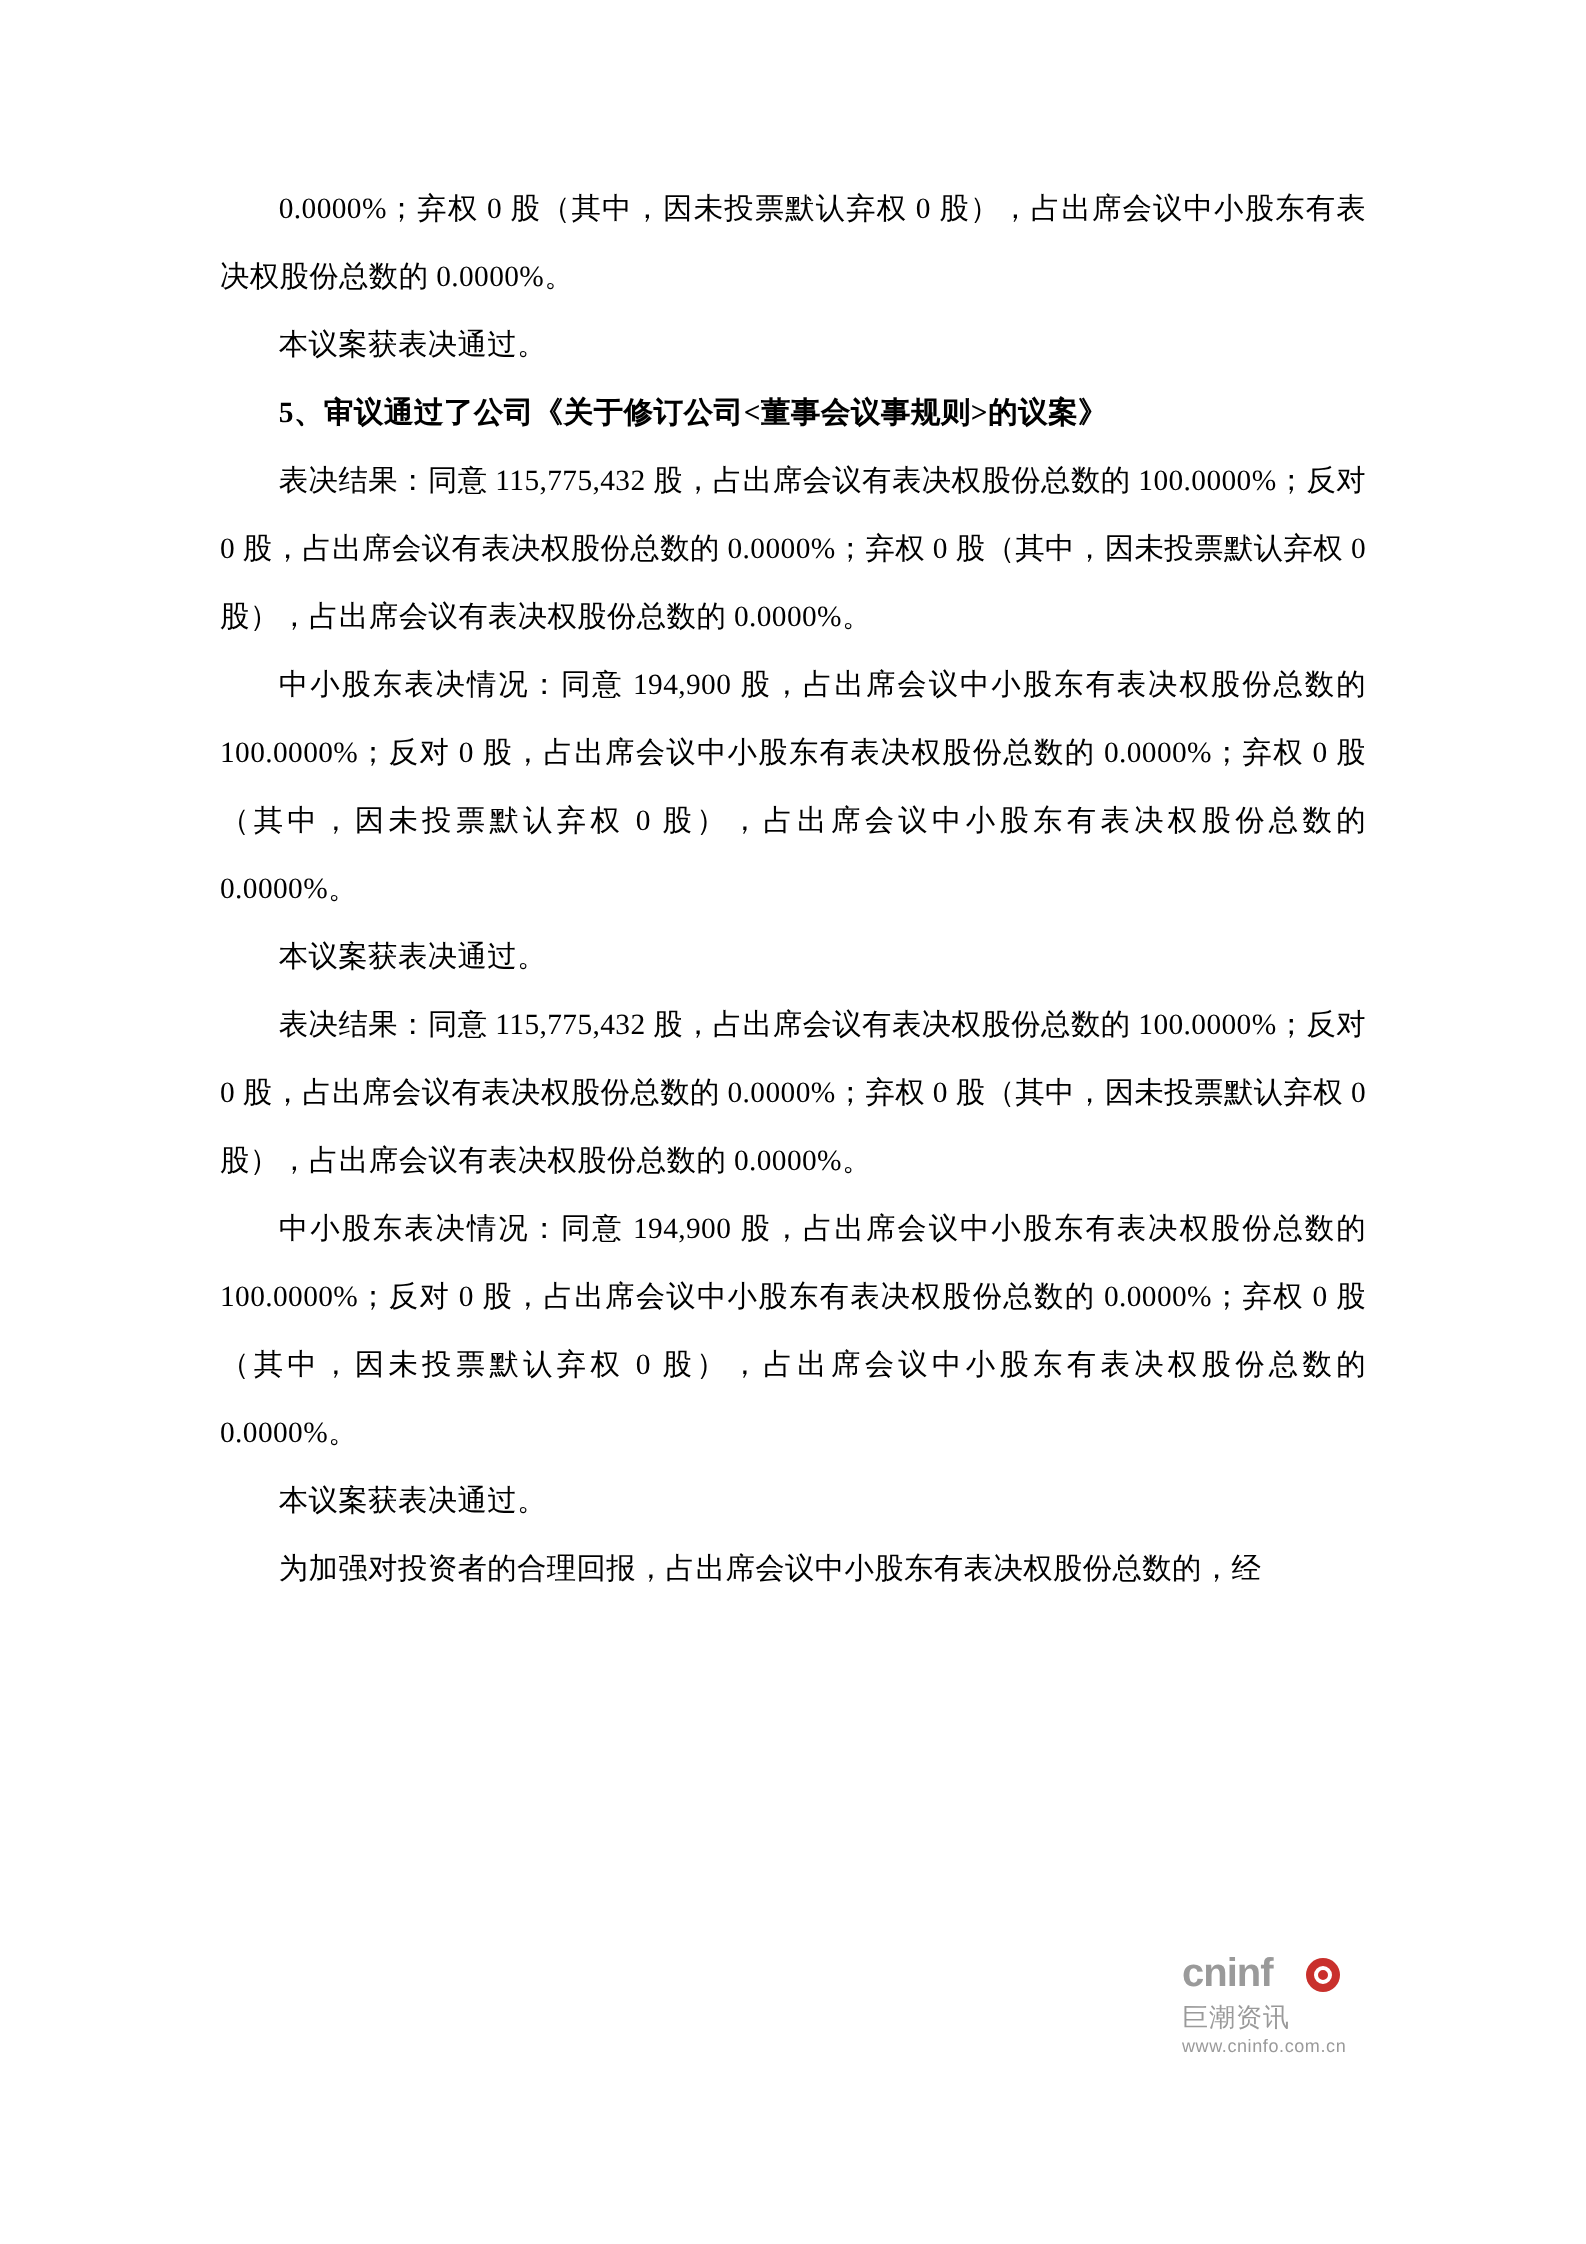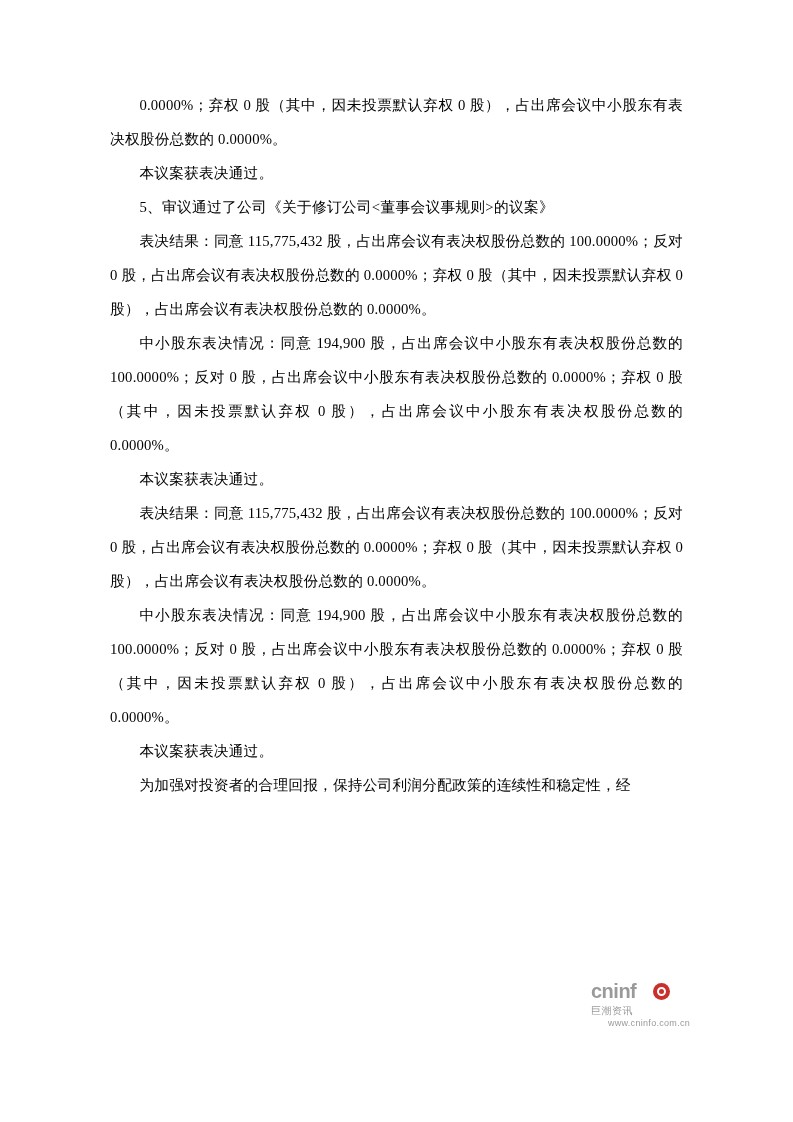--- a/index.html
+++ b/index.html
@@ -32,21 +32,21 @@
     font-size: 14.7px;
     line-height: 34px;
     text-align: justify;
     text-justify: inter-ideograph;
     letter-spacing: 0.2px;
   }
   p.indent {
     text-indent: 2em;
   }
   p.heading {
-    font-weight: normal;
+    font-weight: bold;
     text-indent: 2em;
     letter-spacing: 0.3px;
   }
   .watermark {
     position: absolute;
     right: 86px;
     bottom: 36px;
     width: 116px;
     text-align: left;
     user-select: none;
@@ -77,48 +77,47 @@
     left: 4px;
     top: 4px;
     width: 9px;
     height: 9px;
     border-radius: 50%;
     border: 2px solid #ffffff;
     box-sizing: border-box;
   }
   .wm-sub {
     font-family: "Liberation Sans", sans-serif;
-    font-size: 10px;
+    font-size: 13px;
     color: #9a9a9a;
     letter-spacing: 0.5px;
     margin-top: 1px;
   }
   .wm-sub2 {
     font-family: "Liberation Sans", sans-serif;
     font-size: 9px;
     color: #9a9a9a;
     letter-spacing: 0.3px;
-    text-align: center;
   }
 </style>
 </head>
 <body>
 
 <div class="page">
   <div class="doc-body">
     <p class="indent">0.0000%；弃权 0 股（其中，因未投票默认弃权 0 股），占出席会议中小股东有表决权股份总数的 0.0000%。</p>
     <p class="indent">本议案获表决通过。</p>
     <p class="heading">5、审议通过了公司《关于修订公司&lt;董事会议事规则&gt;的议案》</p>
     <p class="indent">表决结果：同意 115,775,432 股，占出席会议有表决权股份总数的 100.0000%；反对 0 股，占出席会议有表决权股份总数的 0.0000%；弃权 0 股（其中，因未投票默认弃权 0 股），占出席会议有表决权股份总数的 0.0000%。</p>
     <p class="indent">中小股东表决情况：同意 194,900 股，占出席会议中小股东有表决权股份总数的 100.0000%；反对 0 股，占出席会议中小股东有表决权股份总数的 0.0000%；弃权 0 股（其中，因未投票默认弃权 0 股），占出席会议中小股东有表决权股份总数的 0.0000%。</p>
     <p class="indent">本议案获表决通过。</p>
     <p class="indent">表决结果：同意 115,775,432 股，占出席会议有表决权股份总数的 100.0000%；反对 0 股，占出席会议有表决权股份总数的 0.0000%；弃权 0 股（其中，因未投票默认弃权 0 股），占出席会议有表决权股份总数的 0.0000%。</p>
     <p class="indent">中小股东表决情况：同意 194,900 股，占出席会议中小股东有表决权股份总数的 100.0000%；反对 0 股，占出席会议中小股东有表决权股份总数的 0.0000%；弃权 0 股（其中，因未投票默认弃权 0 股），占出席会议中小股东有表决权股份总数的 0.0000%。</p>
     <p class="indent">本议案获表决通过。</p>
-    <p class="indent">为加强对投资者的合理回报，保持公司利润分配政策的连续性和稳定性，经</p>
+    <p class="indent">为加强对投资者的合理回报，占出席会议中小股东有表决权股份总数的，经</p>
   </div>
 
   <div class="watermark">
     <div class="wm-row">
       <span class="wm-logo">cninf</span>
       <span class="wm-badge"></span>
     </div>
     <div class="wm-sub">巨潮资讯</div>
     <div class="wm-sub2">www.cninfo.com.cn</div>
   </div>

